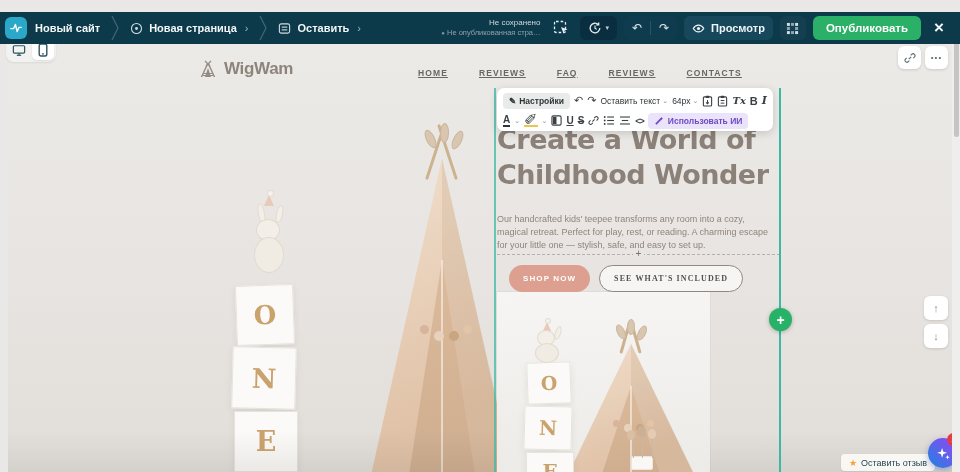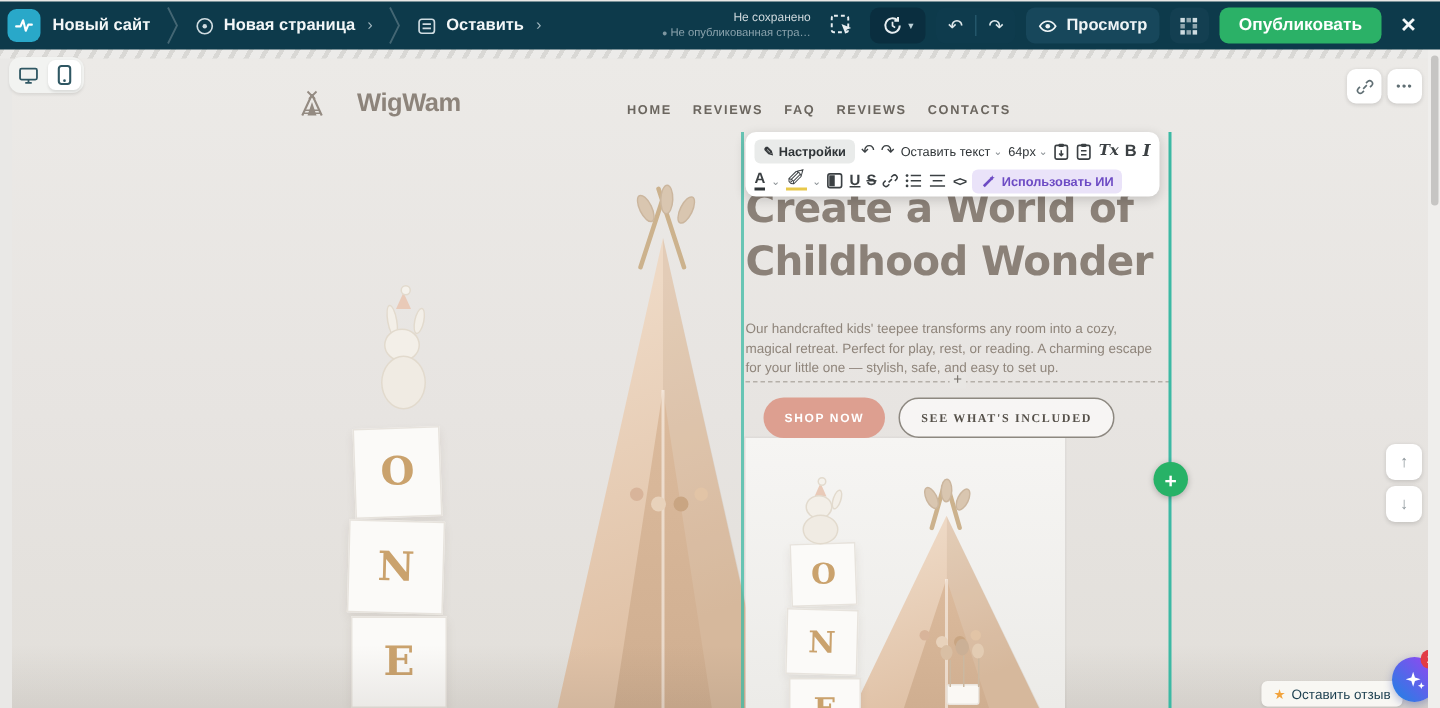--- a/index.html
+++ b/index.html
@@ -1,20 +1,20 @@
 <!DOCTYPE html>
 <html><head>
 <meta charset="utf-8">
 <style>
   * { margin:0; padding:0; box-sizing:border-box; }
   html,body { width:960px; height:472px; overflow:hidden; font-family:"Liberation Sans",sans-serif; }
   #app { position:relative; width:960px; height:472px; background:#e9e8e6; overflow:hidden; }
 
   
-  .topbar { position:absolute; top:1px; left:0; right:0; height:32px; background:#0d3a4b; display:flex; align-items:center; color:#fff; z-index:60; }
+  .topbar { position:absolute; top:12px; left:0; right:0; height:32px; background:#0d3a4b; display:flex; align-items:center; color:#fff; z-index:60; }
   .tb-logo { width:22px; height:22px; border-radius:6px; background:#29a8c9; margin:0 8px 0 5px; display:flex; align-items:center; justify-content:center; flex:0 0 auto; cursor:pointer; }
   .crumb { display:flex; align-items:center; gap:6px; font-size:11px; font-weight:bold; color:#f2f6f7; cursor:pointer; white-space:nowrap; }
   .crumb .chev { font-size:11px; color:#9fb5bd; font-weight:normal; margin-left:2px; }
   .crumb-sep { margin:0 10px; opacity:.9; }
   .tb-right { margin-left:auto; display:flex; align-items:center; gap:7px; padding-right:10px; }
   .tb-status { text-align:right; line-height:1.25; margin-right:2px; }
   .tb-status .l1 { font-size:8px; color:#cfd9dd; }
   .tb-status .l2 { font-size:7.5px; color:#8aa2ac; }
   .tb-status .dot { color:#7e97a1; font-size:6px; margin-right:2px; }
   .tb-iconbtn { width:24px; height:24px; display:flex; align-items:center; justify-content:center; cursor:pointer; border-radius:6px; }
@@ -36,22 +36,22 @@
   .device-toggle { position:absolute; top:38px; left:6px; background:#f2f3f1; border-radius:8px; padding:2px; display:flex; gap:2px; box-shadow:0 1px 2px rgba(0,0,0,.08); z-index:50; }
   .device-btn { width:22px; height:20px; border-radius:5px; display:flex; align-items:center; justify-content:center; cursor:pointer; }
   .device-btn.selected { background:#fff; box-shadow:0 1px 2px rgba(0,0,0,.1); }
 
   
   .site { position:absolute; top:39px; left:8px; width:944px; bottom:0; background:linear-gradient(180deg,#eceae7 0%,#e7e4e1 55%,#e2dfda 100%); overflow:hidden; z-index:1; }
   .site-floor { position:absolute; left:0; right:0; bottom:0; height:42px; background:linear-gradient(180deg,rgba(0,0,0,0) 0%,rgba(90,80,70,.10) 100%); }
 
   
   .site-header { position:absolute; top:8px; left:0; right:0; height:44px; z-index:4; }
-  .site-logo { position:absolute; left:190px; top:12px; display:flex; align-items:flex-start; gap:20px; font-size:17px; font-weight:bold; color:#8d847b; letter-spacing:-.3px; cursor:pointer; }
-  .site-nav { position:absolute; left:410px; top:21px; display:flex; gap:14px; font-size:8.5px; font-weight:bold; letter-spacing:1.1px; color:#6b665f; }
+  .site-logo { position:absolute; left:190px; top:12px; display:flex; align-items:flex-start; gap:6px; font-size:17px; font-weight:bold; color:#8d847b; letter-spacing:-.3px; cursor:pointer; }
+  .site-nav { position:absolute; left:410px; top:21px; display:flex; gap:31px; font-size:8.5px; font-weight:bold; letter-spacing:1.1px; color:#6b665f;text-decoration:underline; }
   .site-nav span { cursor:pointer; }
   .site-phone { position:absolute; left:658px; top:13px; width:96px; height:26px; border-radius:13px; background:#dd9f90; color:#fff; font-size:8px; font-weight:bold; letter-spacing:.8px; display:flex; align-items:center; justify-content:center; cursor:pointer; box-shadow:0 1px 2px rgba(0,0,0,.08); }
 
   
   .scene { position:absolute; z-index:1; }
   .cube { position:absolute; background:#fbfaf8; border:1px solid #e7e3dd; box-shadow:0 3px 6px rgba(120,105,90,.12); display:flex; align-items:center; justify-content:center; font-family:"DejaVu Serif",serif; font-weight:bold; color:#caa26d; }
   .teepee { position:absolute; }
   .teepee .cloth { position:absolute; left:0; top:0; width:100%; height:100%; clip-path:polygon(50% 7%,97.5% 100%,2.5% 100%); background:linear-gradient(160deg,#eed9c5 20%,#e0c2a7 80%); }
   .teepee .shade { position:absolute; left:50%; top:7%; width:48%; height:93%; clip-path:polygon(0 0,100% 100%,0 100%); background:rgba(150,115,85,.12); }
   .teepee .door { position:absolute; left:28%; width:44%; top:37%; bottom:0; clip-path:polygon(50% 0,100% 100%,0 100%); background:linear-gradient(180deg,#dcbb9d,#cfae90); }

